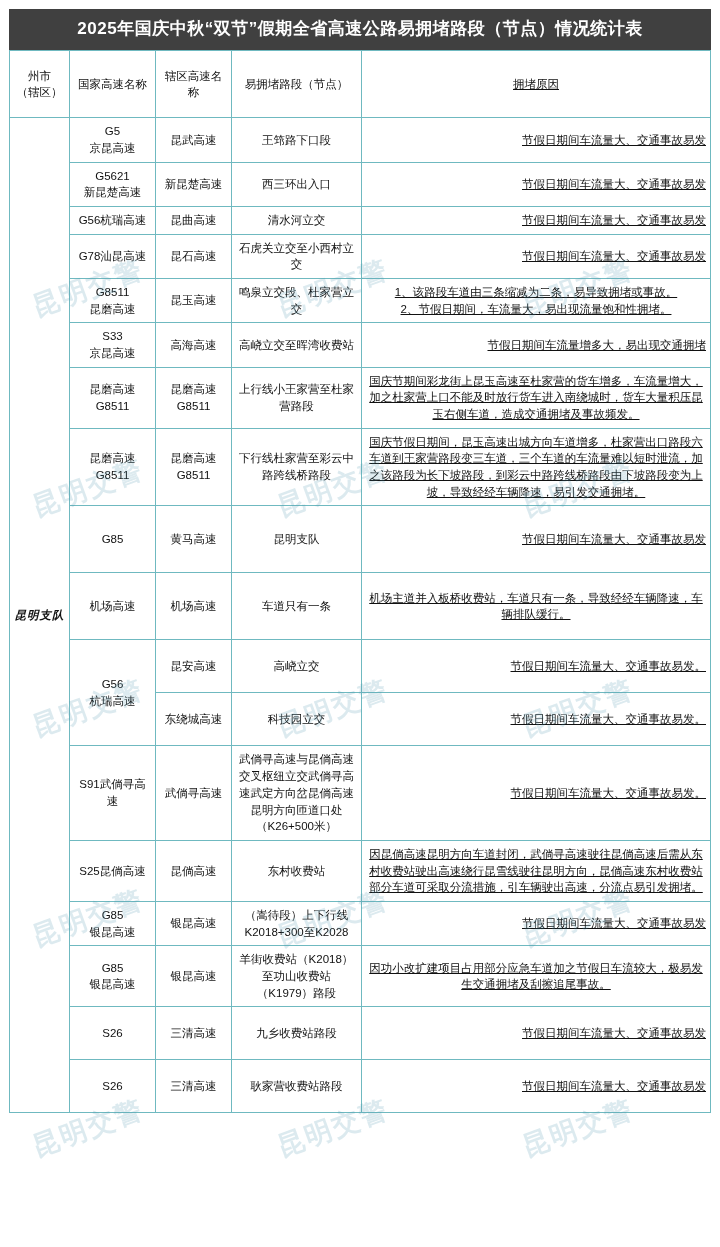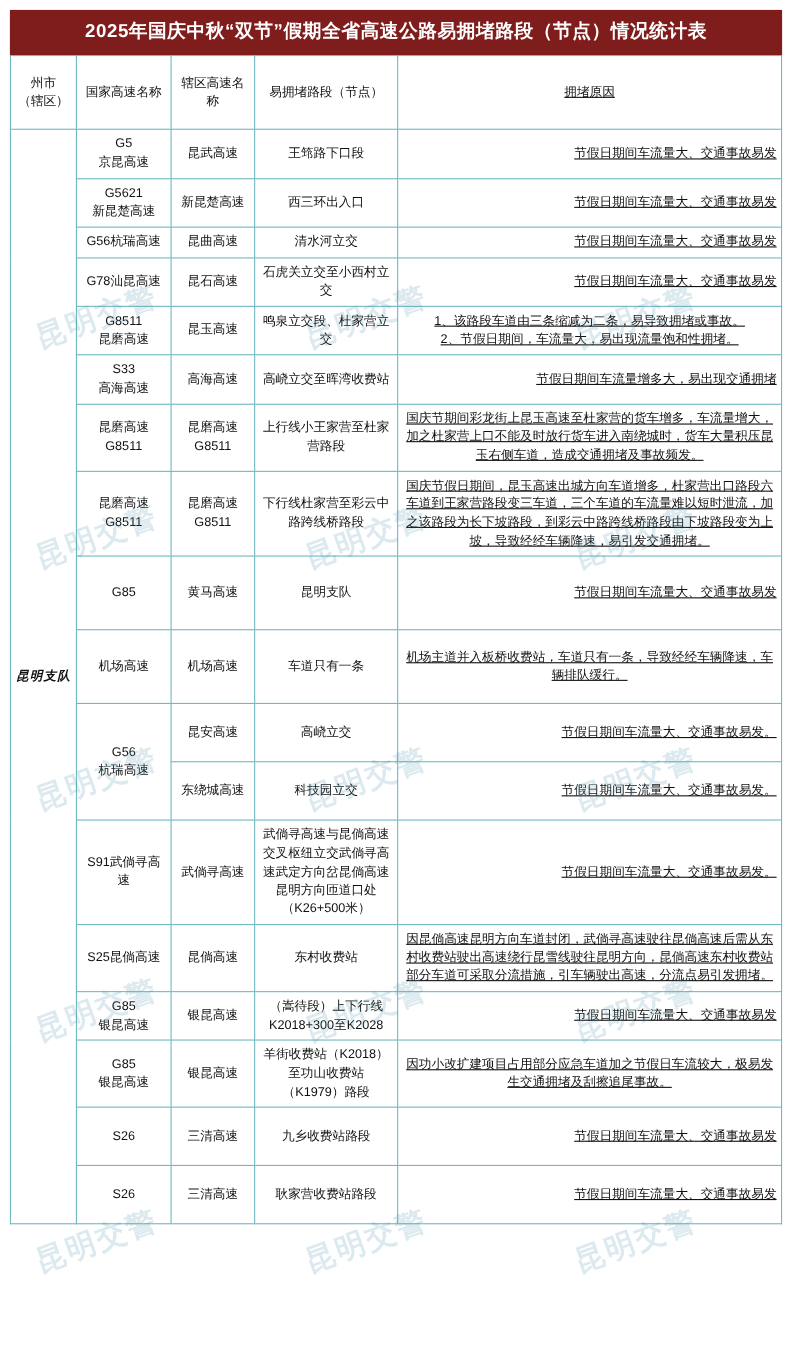--- a/index.html
+++ b/index.html
@@ -31,21 +31,21 @@
     position: absolute;
     font-size: 27px;
     font-weight: 700;
     color: rgba(80, 150, 175, 0.20);
     letter-spacing: 2px;
     transform: rotate(-20deg);
     white-space: nowrap;
     font-family: "Liberation Sans", "DejaVu Sans", sans-serif;
   }
   .title-bar {
-    background: #7f1d1d;
+    background: #404040;
     color: #ffffff;
     text-align: center;
     font-size: 17px;
     font-weight: 700;
     letter-spacing: 0.5px;
     padding: 10px 6px 11px 6px;
     margin: 9px 9px 0 9px;
     line-height: 1.2;
   }
   table.main {
@@ -168,21 +168,21 @@
       <tr>
         <td class="nowrap-cell">G8511
 昆磨高速</td>
         <td>昆玉高速</td>
         <td>鸣泉立交段、杜家营立交</td>
         <td class="reason nowrap-cell">1、该路段车道由三条缩减为二条，易导致拥堵或事故。
 2、节假日期间，车流量大，易出现流量饱和性拥堵。</td>
       </tr>
       <tr>
         <td class="nowrap-cell">S33
-高海高速</td>
+京昆高速</td>
         <td>高海高速</td>
         <td>高峣立交至晖湾收费站</td>
         <td class="reason center nowrap-cell">节假日期间车流量增多大，易出现交通拥堵</td>
       </tr>
       <tr>
         <td class="nowrap-cell">昆磨高速G8511</td>
         <td>昆磨高速G8511</td>
         <td>上行线小王家营至杜家营路段</td>
         <td class="reason nowrap-cell">国庆节期间彩龙街上昆玉高速至杜家营的货车增多，车流量增大，加之杜家营上口不能及时放行货车进入南绕城时，货车大量积压昆玉右侧车道，造成交通拥堵及事故频发。</td>
       </tr>

